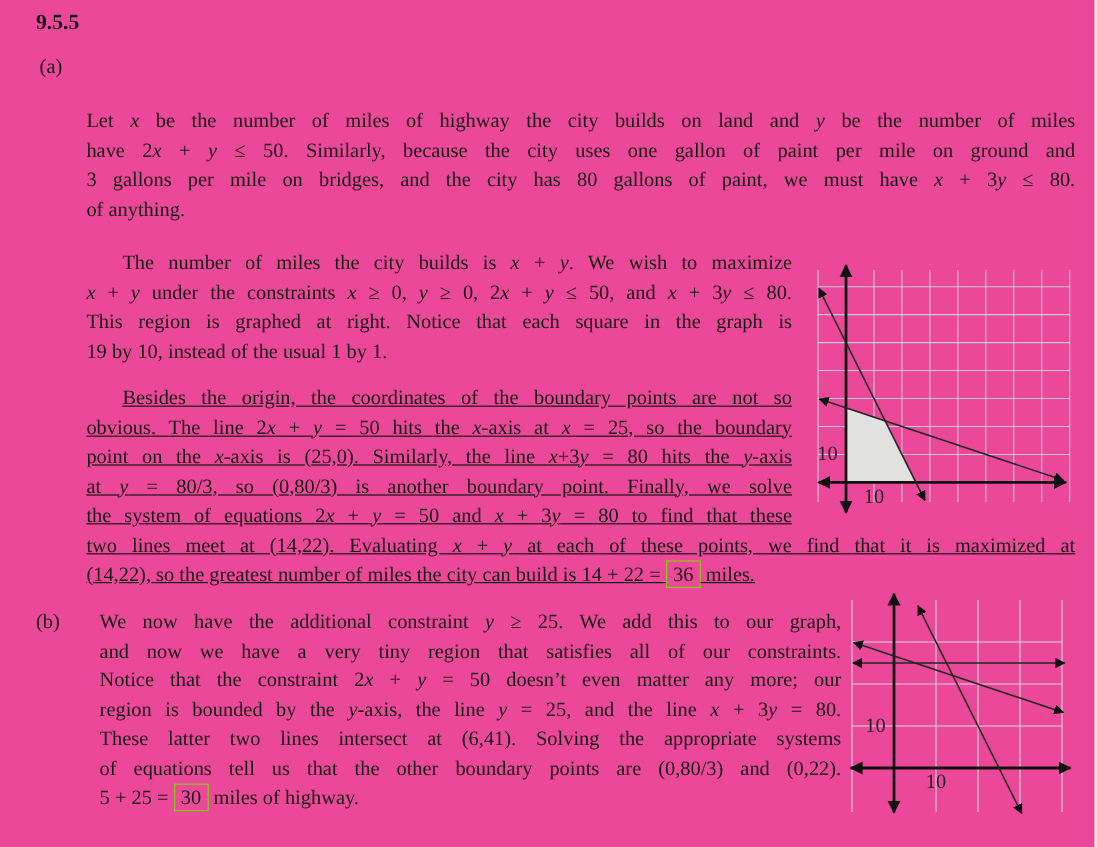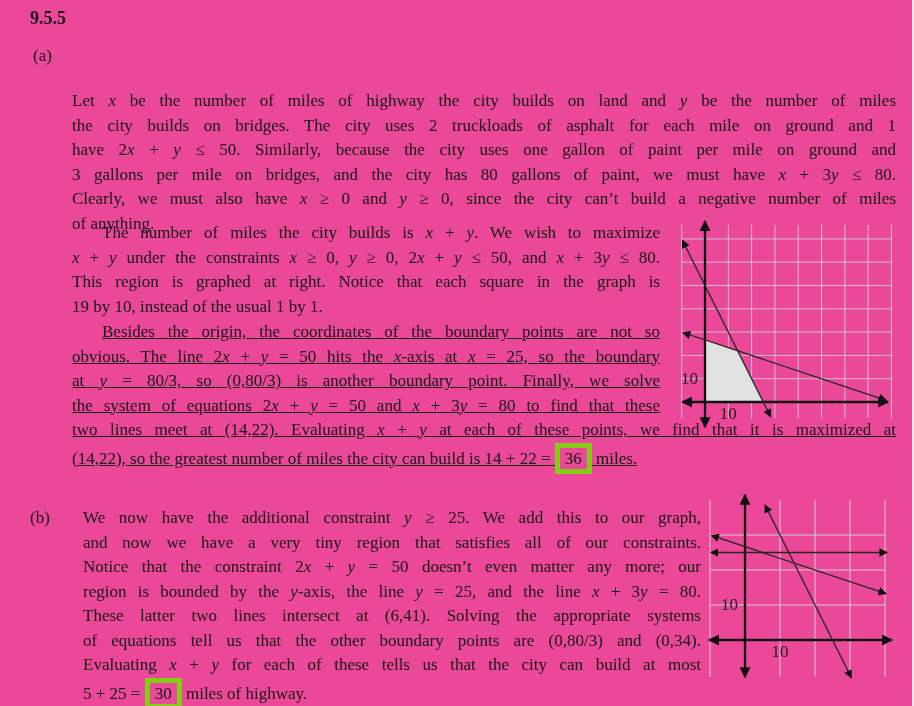--- a/index.html
+++ b/index.html
@@ -14,71 +14,69 @@
   .line{
     font-size:17px;line-height:24.5px;
     text-align:justify;text-align-last:justify;
   }
   .line.flush{text-align-last:left;}
   .line.indent{text-indent:30px;}
   .w-wide{width:824px;}
   .w-narrow-a{width:588px;}
   .w-narrow-b{width:618px;}
   .boxed{
-    display:inline-block;border:5px solid #84cc16;
+    display:inline-block;border:1px solid #84cc16;
     padding:0 5px;line-height:21px;
   }
   i{font-style:italic;}
   .graph{position:absolute;}
   .graph text{font-family:"Liberation Serif","DejaVu Serif",serif;fill:#222;}
 </style>
 </head>
 <body>
 
 <div class="page">
 
   <div class="problem-number">9.5.5</div>
 
   <div class="part-label" style="left:33px;top:44px;">(a)</div>
 
   <div class="col" style="top:44px;margin-top:45px;">
       <div class="line w-wide">Let <i>x</i> be the number of miles of highway the city builds on land and <i>y</i> be the number of miles</div>
-      <div class="line w-wide">the city builds on bridges. The city uses 2 truckloads of asphalt for each mile on ground and 1</div>
       <div class="line w-wide">have 2<i>x</i> + <i>y</i> ≤ 50. Similarly, because the city uses one gallon of paint per mile on ground and</div>
       <div class="line w-wide">3 gallons per mile on bridges, and the city has 80 gallons of paint, we must have <i>x</i> + 3<i>y</i> ≤ 80.</div>
-      <div class="line w-wide">Clearly, we must also have <i>x</i> ≥ 0 and <i>y</i> ≥ 0, since the city can’t build a negative number of miles</div>
       <div class="line w-wide flush">of anything.</div>
     </div>
 
-  <div class="col" style="top:221px;font-family:Liberation Serif, serif;">
+  <div class="col" style="top:207px;font-family:Liberation Serif, serif;">
       <div class="line w-narrow-a indent">The number of miles the city builds is <i>x</i> + <i>y</i>. We wish to maximize</div>
       <div class="line w-narrow-a"><i>x</i> + <i>y</i> under the constraints <i>x</i> ≥ 0, <i>y</i> ≥ 0, 2<i>x</i> + <i>y</i> ≤ 50, and <i>x</i> + 3<i>y</i> ≤ 80.</div>
       <div class="line w-narrow-a">This region is graphed at right. Notice that each square in the graph is</div>
       <div class="line w-narrow-a flush">19 by 10, instead of the usual 1 by 1.</div>
     </div>
 
   <div class="col" style="top:320px;text-decoration:underline;">
       <div class="line w-narrow-a indent">Besides the origin, the coordinates of the boundary points are not so</div>
       <div class="line w-narrow-a">obvious. The line 2<i>x</i> + <i>y</i> = 50 hits the <i>x</i>-axis at <i>x</i> = 25, so the boundary</div>
+      <div class="line w-narrow-a">point on the <i>x</i>-axis is (25,0). Similarly, the line <i>x</i>+3<i>y</i> = 80 hits the <i>y</i>-axis</div>
       <div class="line w-narrow-a">at <i>y</i> = 80/3, so (0,80/3) is another boundary point. Finally, we solve</div>
       <div class="line w-narrow-a">the system of equations 2<i>x</i> + <i>y</i> = 50 and <i>x</i> + 3<i>y</i> = 80 to find that these</div>
       <div class="line w-wide">two lines meet at (14,22). Evaluating <i>x</i> + <i>y</i> at each of these points, we find that it is maximized at</div>
       <div class="line w-wide flush">(14,22), so the greatest number of miles the city can build is 14 + 22 = <span class="boxed">36</span> miles.</div>
     </div>
 
   <div class="part-label" style="left:30px;top:506px;">(b)</div>
 
   <div class="col" style="top:506px;margin-left:11px;">
       <div class="line w-narrow-b">We now have the additional constraint <i>y</i> ≥ 25. We add this to our graph,</div>
       <div class="line w-narrow-b">and now we have a very tiny region that satisfies all of our constraints.</div>
       <div class="line w-narrow-b">Notice that the constraint 2<i>x</i> + <i>y</i> = 50 doesn’t even matter any more; our</div>
       <div class="line w-narrow-b">region is bounded by the <i>y</i>-axis, the line <i>y</i> = 25, and the line <i>x</i> + 3<i>y</i> = 80.</div>
       <div class="line w-narrow-b">These latter two lines intersect at (6,41). Solving the appropriate systems</div>
-      <div class="line w-narrow-b">of equations tell us that the other boundary points are (0,80/3) and (0,34).</div>
-      <div class="line w-narrow-b">Evaluating <i>x</i> + <i>y</i> for each of these tells us that the city can build at most</div>
+      <div class="line w-narrow-b">of equations tell us that the other boundary points are (0,80/3) and (0,22).</div>
       <div class="line w-narrow-b flush">5 + 25 = <span class="boxed">30</span> miles of highway.</div>
     </div>
 
 <svg width="252" height="218" class="graph" style="left: 660px; top: 212px;">
       <defs>
         <marker id="graph-a-ax" viewBox="0 0 10 10" refX="9" refY="5" markerWidth="11" markerHeight="11" orient="auto-start-reverse" markerUnits="userSpaceOnUse">
           <path d="M0,0 L10,5 L0,10 z" fill="#111"></path>
         </marker>
         <marker id="graph-a-ln" viewBox="0 0 10 10" refX="9" refY="5" markerWidth="8.5" markerHeight="8.5" orient="auto-start-reverse" markerUnits="userSpaceOnUse">
           <path d="M0,0 L10,5 L0,10 z" fill="#111"></path>

